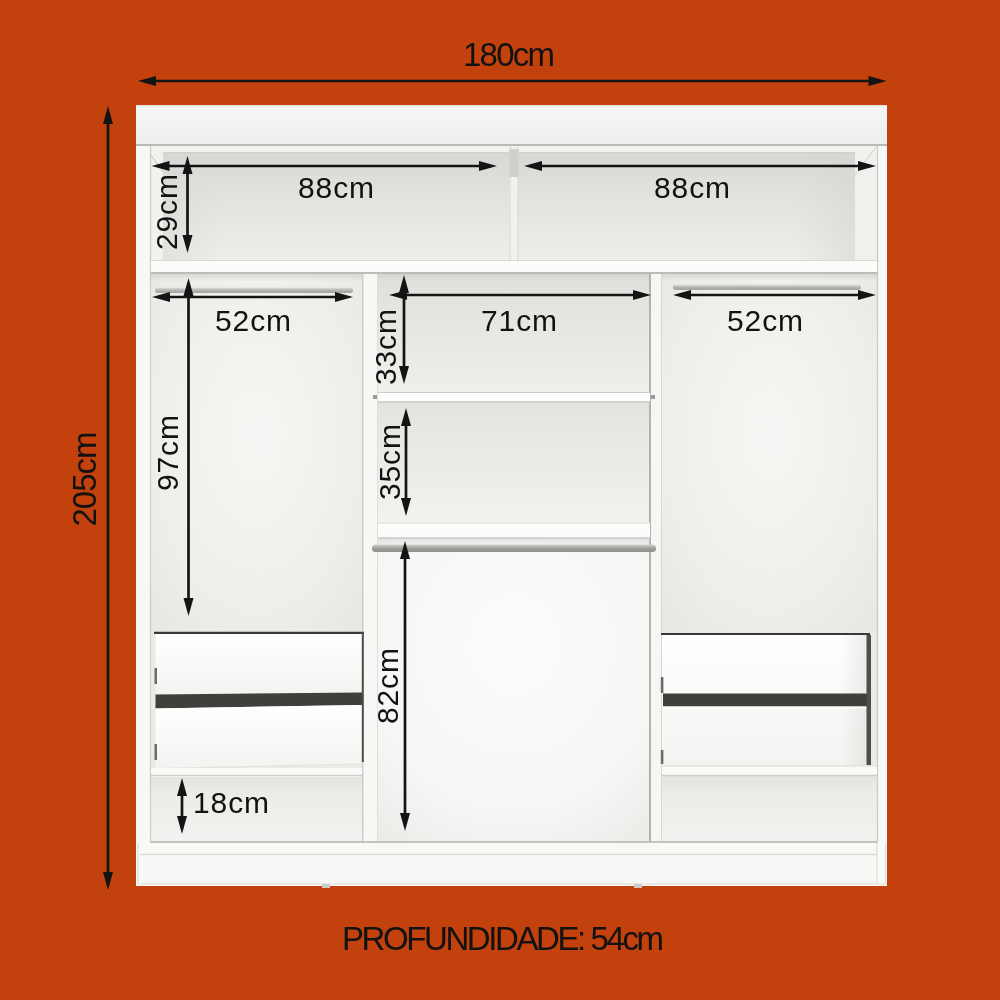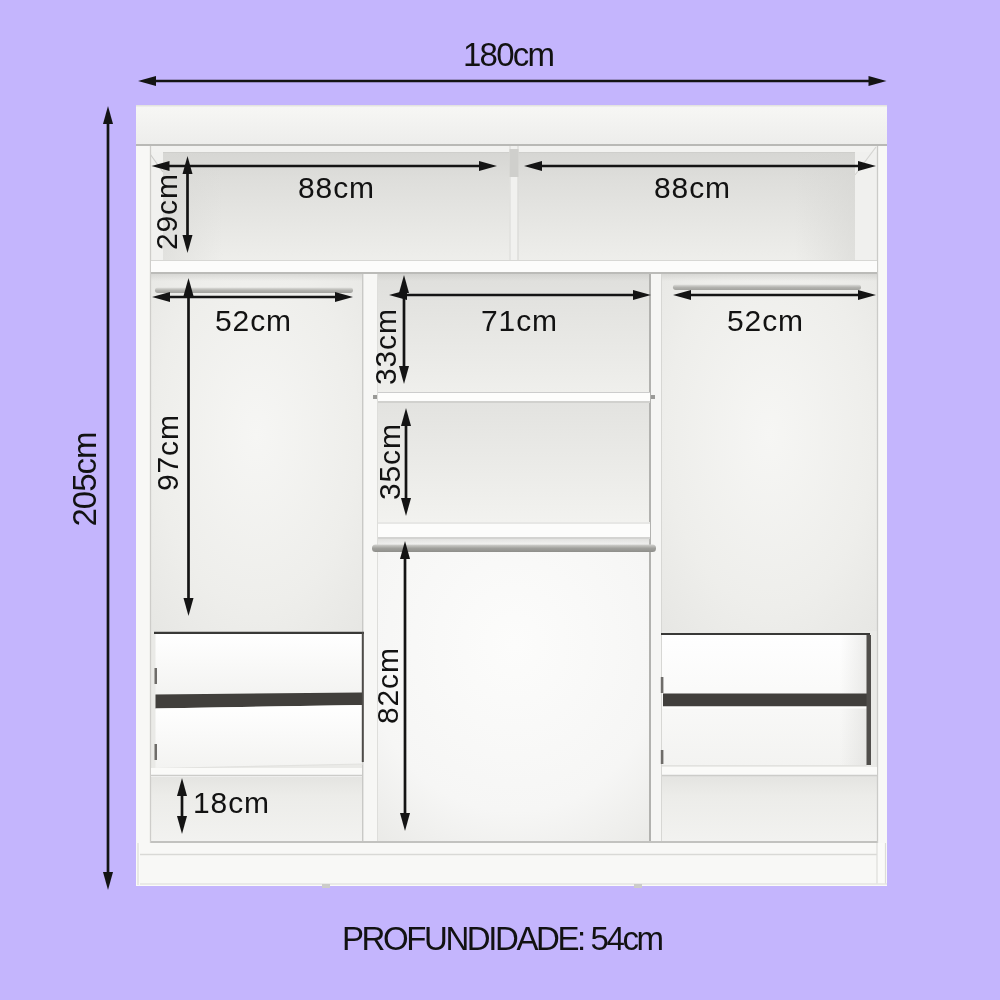--- a/index.html
+++ b/index.html
@@ -1,16 +1,16 @@
 <!DOCTYPE html>
 <html><head>
 <meta charset="utf-8">
 <style>
 html,body{margin:0;padding:0;background:#ffffff;}
-#page{width:1000px;height:1000px;position:relative;background:#c4b5fd;font-family:"Liberation Sans",sans-serif;}
+#page{width:1000px;height:1000px;position:relative;background:#c2410c;font-family:"Liberation Sans",sans-serif;}
 svg{position:absolute;left:0;top:0;}
 text{font-family:"Liberation Sans",sans-serif;fill:#121212;}
 </style>
 </head>
 <body>
 <div id="page">
 <svg width="1000" height="1000" viewBox="0 0 1000 1000">
 <defs>
 <linearGradient id="gTopPanel" x1="0" y1="0" x2="0" y2="1">
 <stop offset="0" stop-color="#f7f7f5"></stop>

